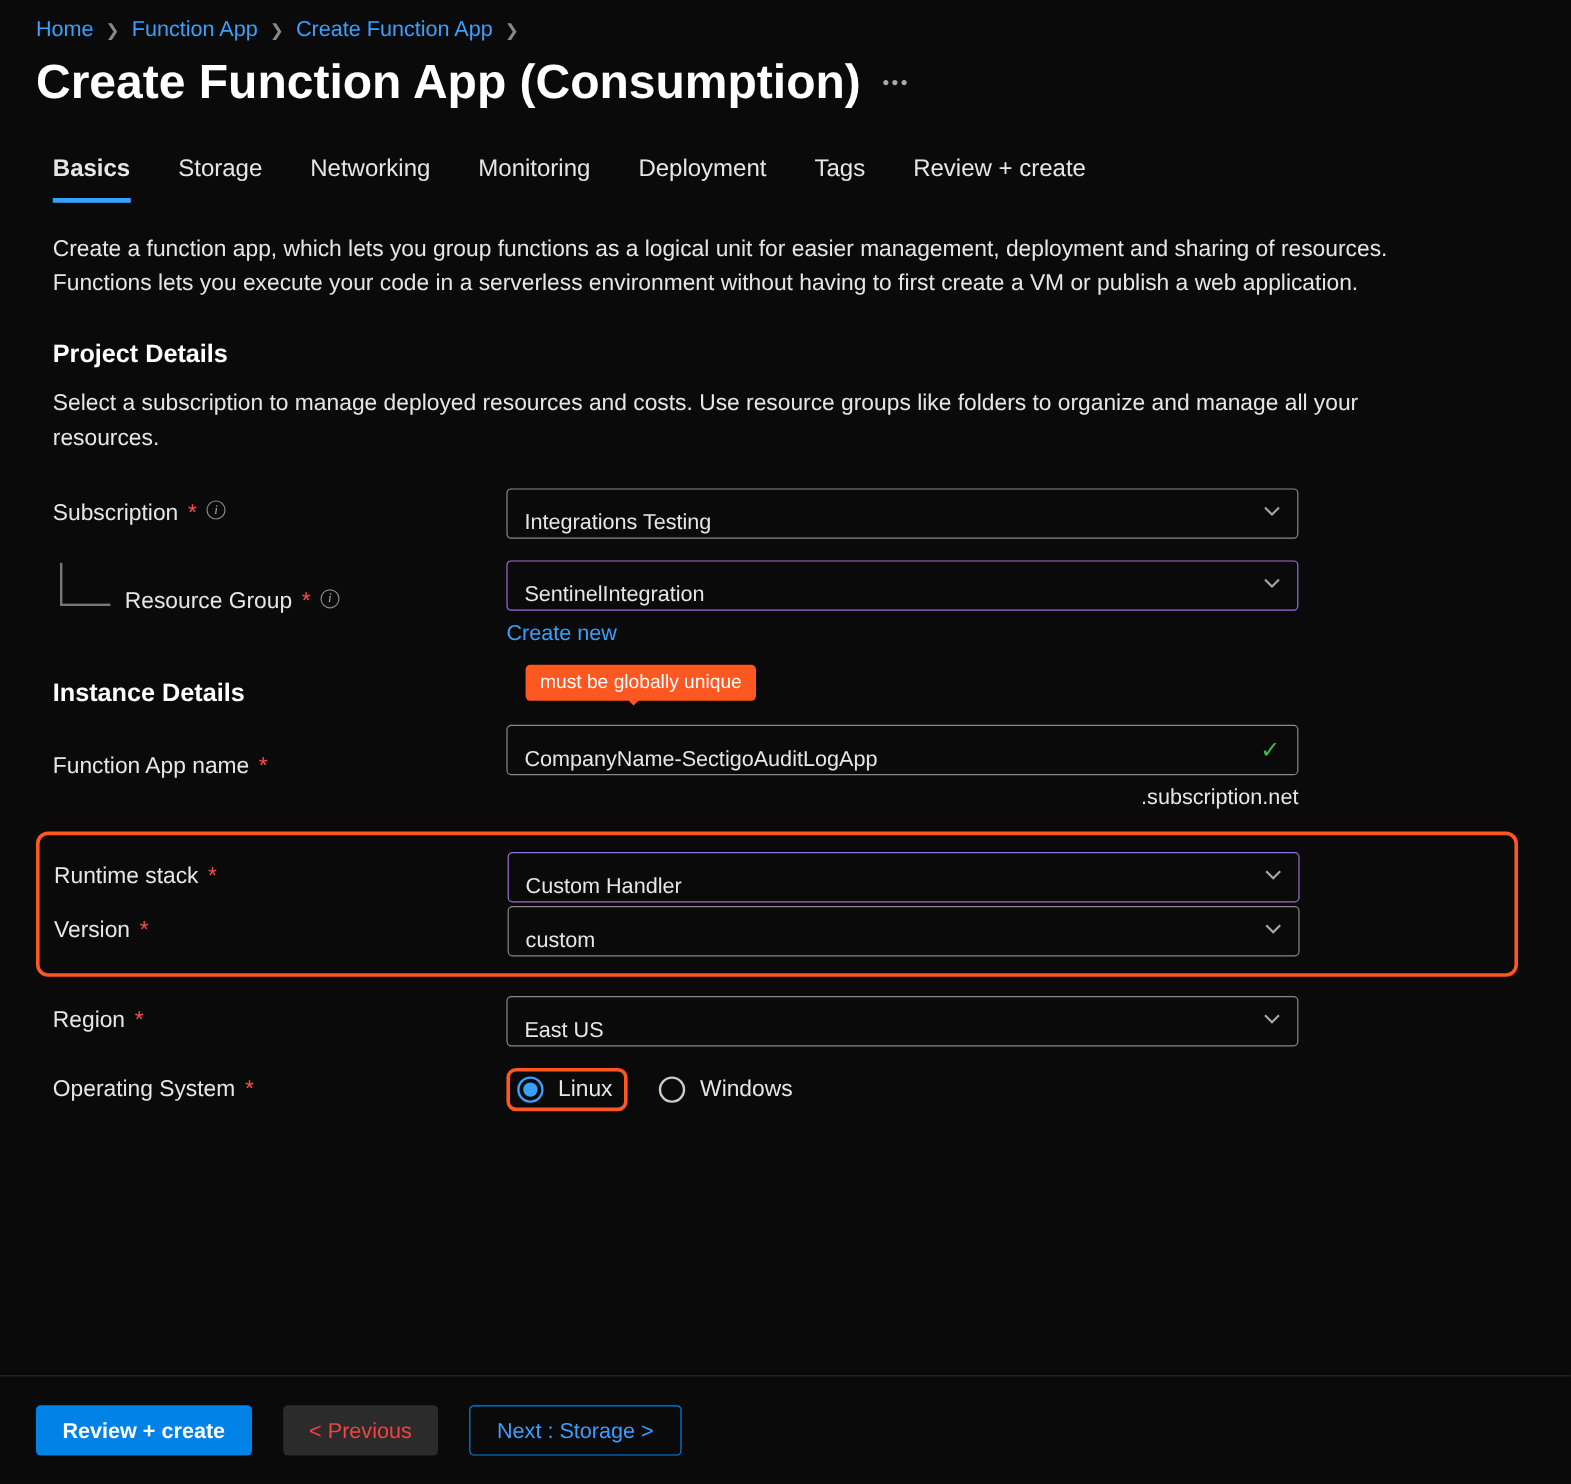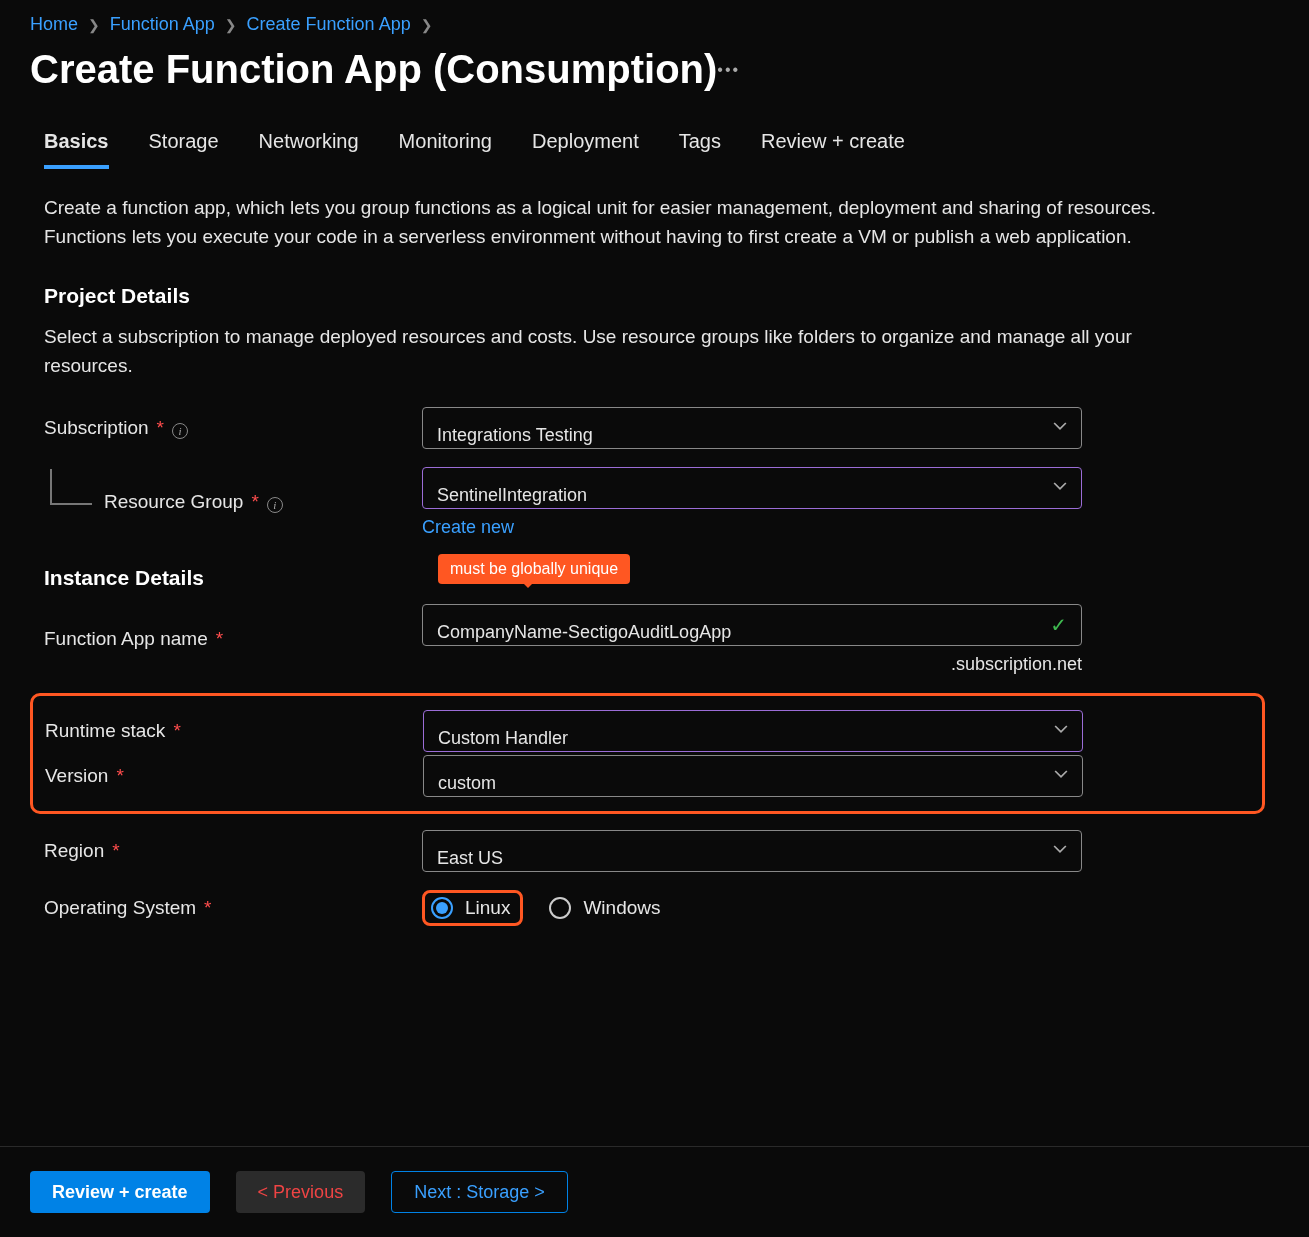--- a/index.html
+++ b/index.html
@@ -18,20 +18,21 @@
     display: flex;
     align-items: center;
     gap: 10px;
     padding: 14px 30px 6px 30px;
     font-size: 18px;
   }
   .breadcrumb .sep { color: #888; font-size: 14px; }
   .title-row {
     display: flex;
     align-items: center;
+    gap: 18px;
     padding: 6px 30px 30px 30px;
   }
   .title-row h1 {
     font-size: 40px;
     font-weight: 600;
     color: #ffffff;
   }
   .more-dots { color: #aaa; letter-spacing: 2px; font-size: 16px; cursor: pointer; }
   .tabs {
     display: flex;
@@ -72,21 +73,21 @@
   }
   .form-row {
     display: flex;
     align-items: center;
     margin-bottom: 18px;
   }
   .label-col {
     width: 378px;
     flex-shrink: 0;
     display: flex;
-    align-items: flex-end;
+    align-items: flex-start;
     gap: 8px;
     font-size: 19px;
     color: #e6e6e6;
   }
   .label-col.indent {
     padding-left: 60px;
     position: relative;
   }
   .label-col .req { color: #ff4d4d; }
   .info-icon {

